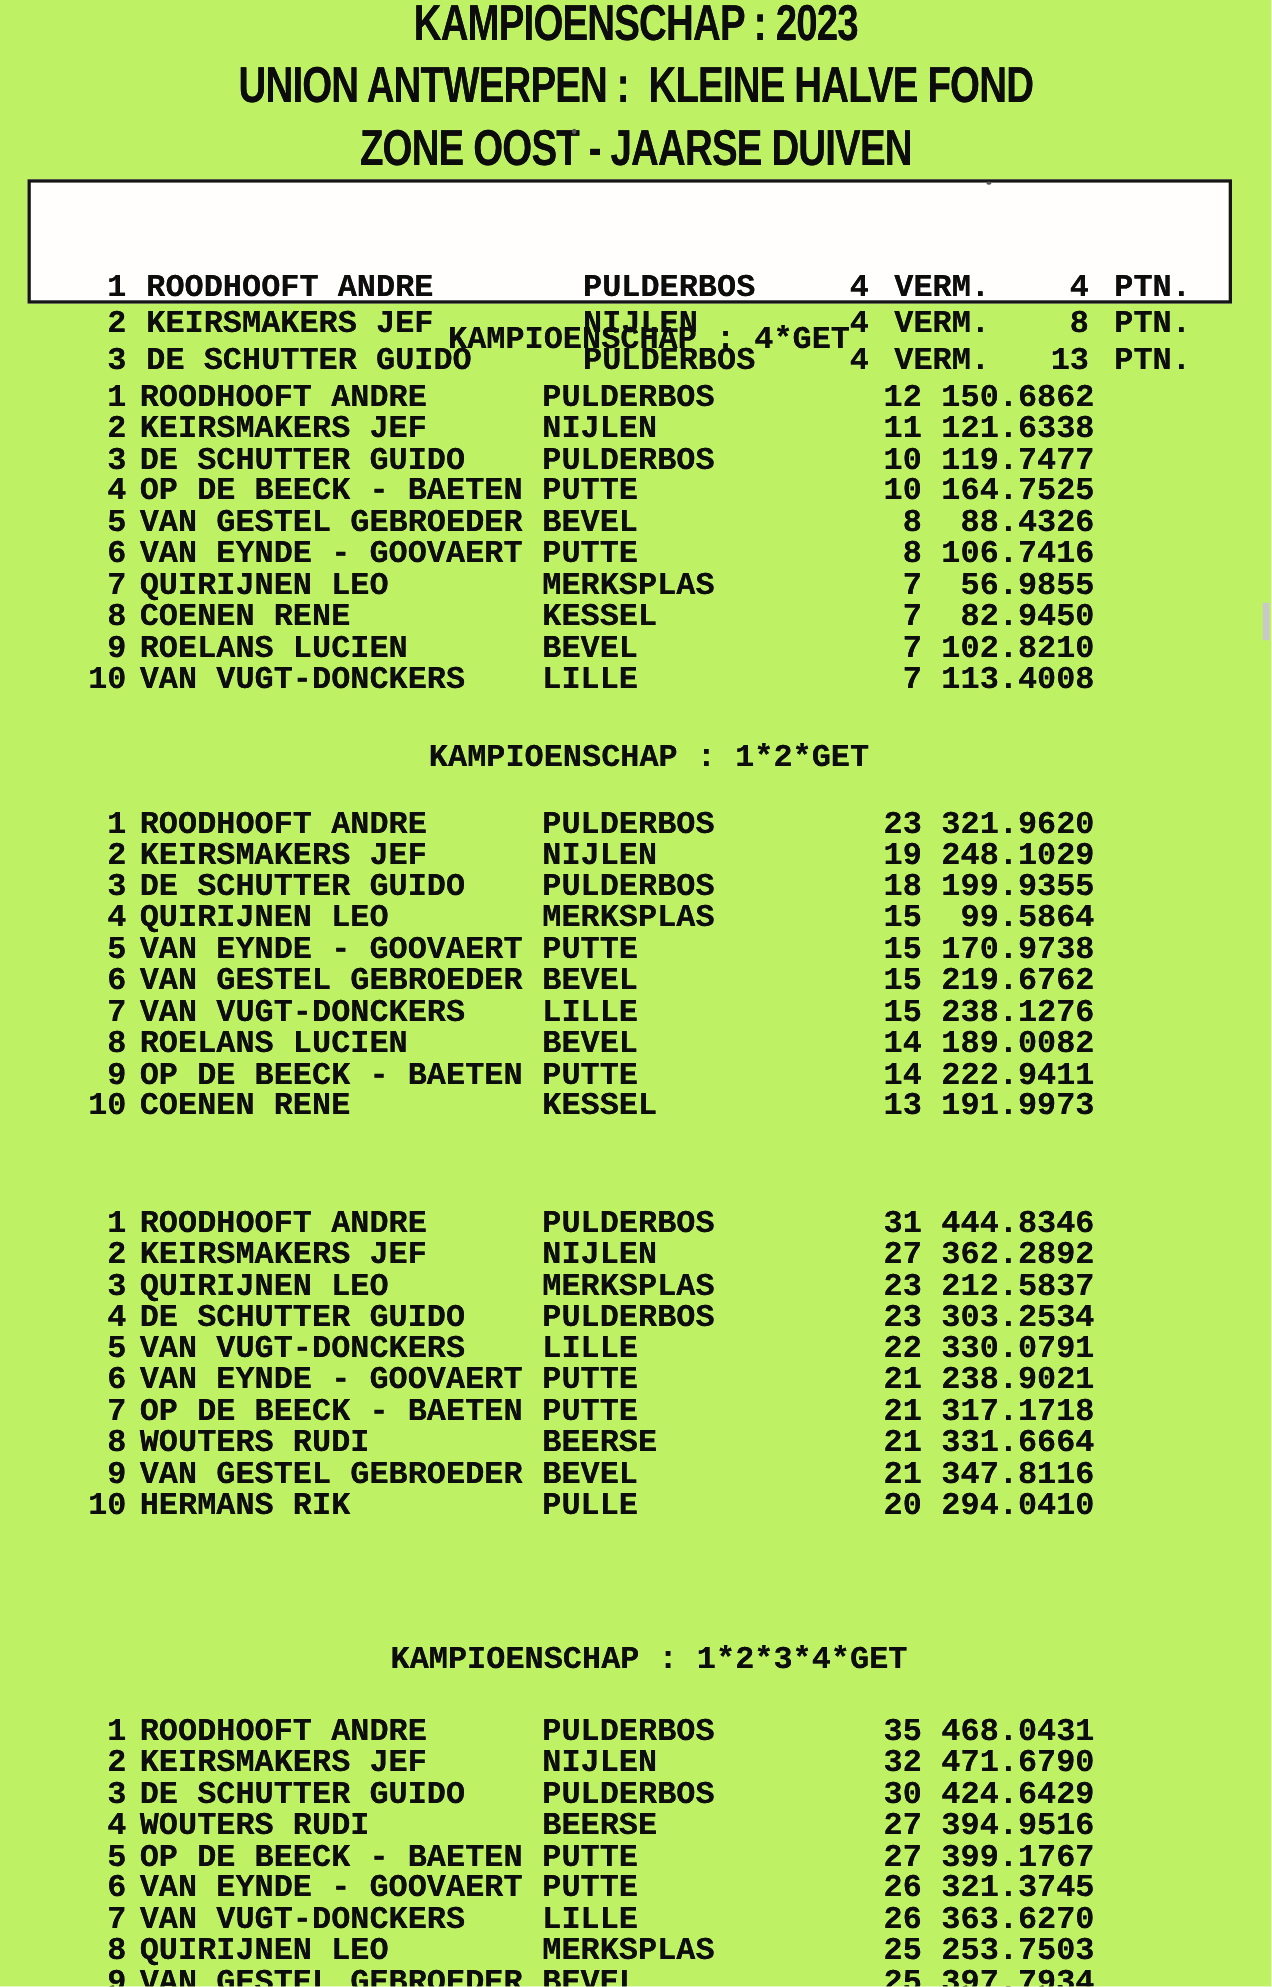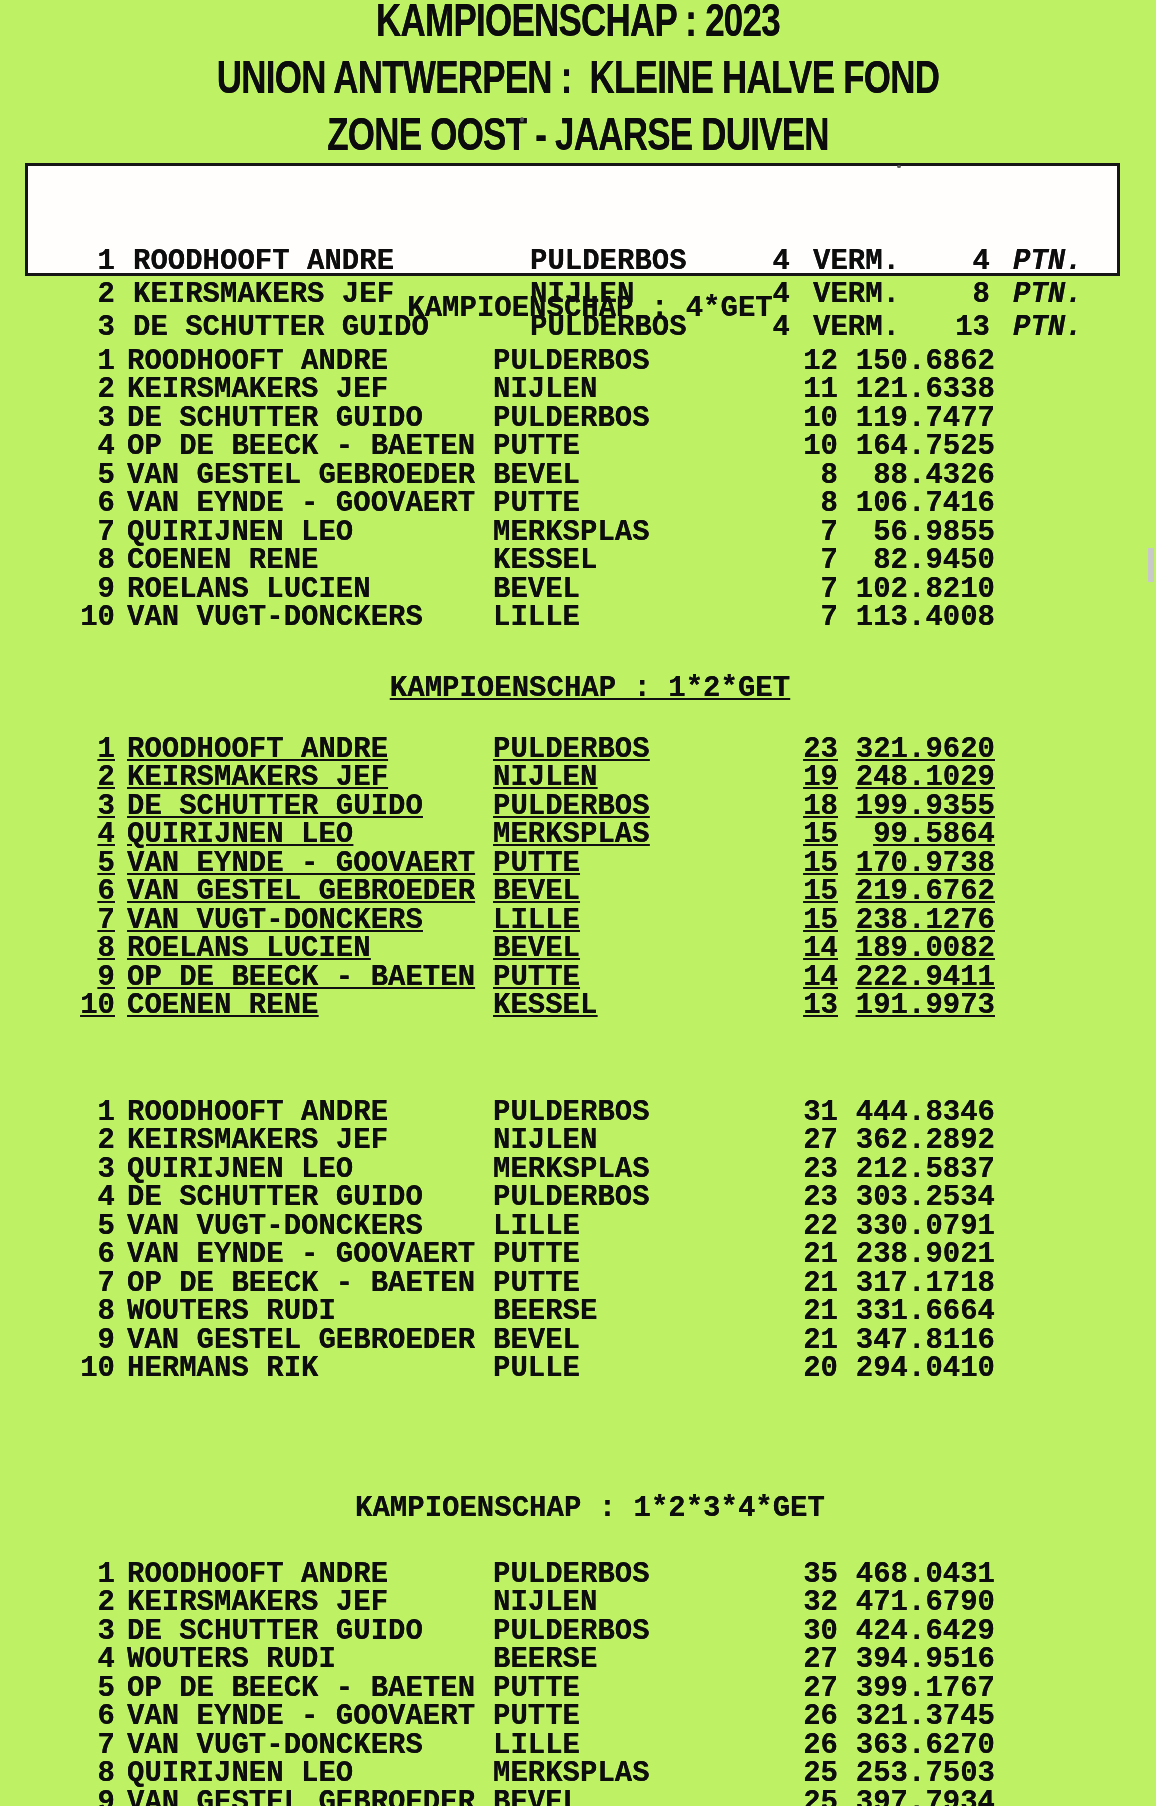--- a/index.html
+++ b/index.html
@@ -61,26 +61,26 @@
     display: grid;
     grid-template-columns: 87px 415px 205px 55px 118px 82px auto;
     height: 33px;
     line-height: 33px;
   }
   .b-rank { text-align: right; }
   .b-name { padding-left: 18px; }
   .b-vcnt { text-align: right; }
   .b-vlbl { padding-left: 23px; }
   .b-pcnt { text-align: right; }
-  .b-plbl { padding-left: 23px; font-style: italic; }
+  .b-plbl { padding-left: 23px; }
 
   
   .section { position: absolute; left: 0; width: 100%; }
   #section-1 { top: 294px; }
-  #section-2 { top: 674px; text-decoration: underline; }
+  #section-2 { top: 674px; }
   #section-3 { top: 1063px; }
   #section-4 { top: 1451px; margin-top: 43px; }
   .sec-title {
     display: block;
     width: 100%;
     box-sizing: border-box;
     padding-left: 24px;
     text-align: center;
     height: 29px;
     line-height: 29px;

